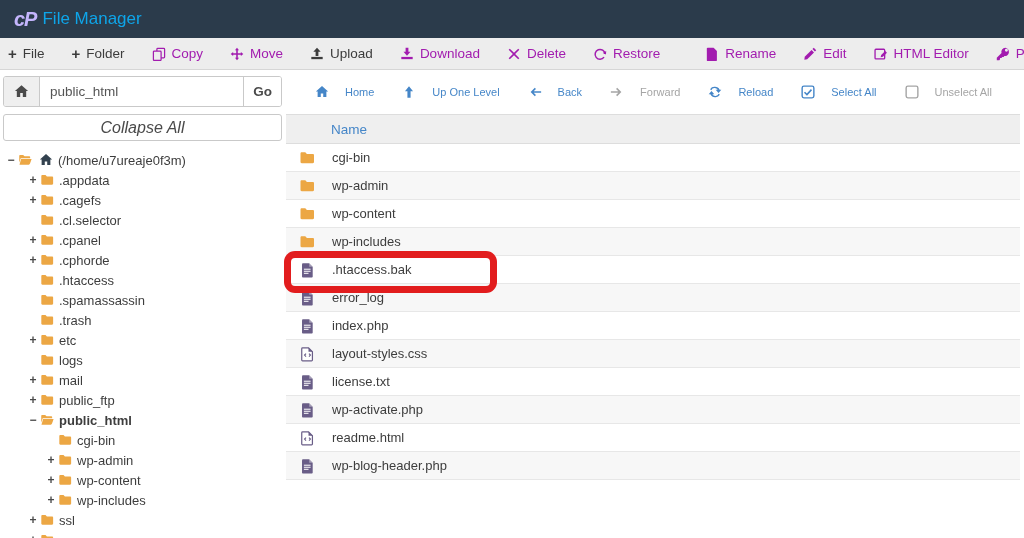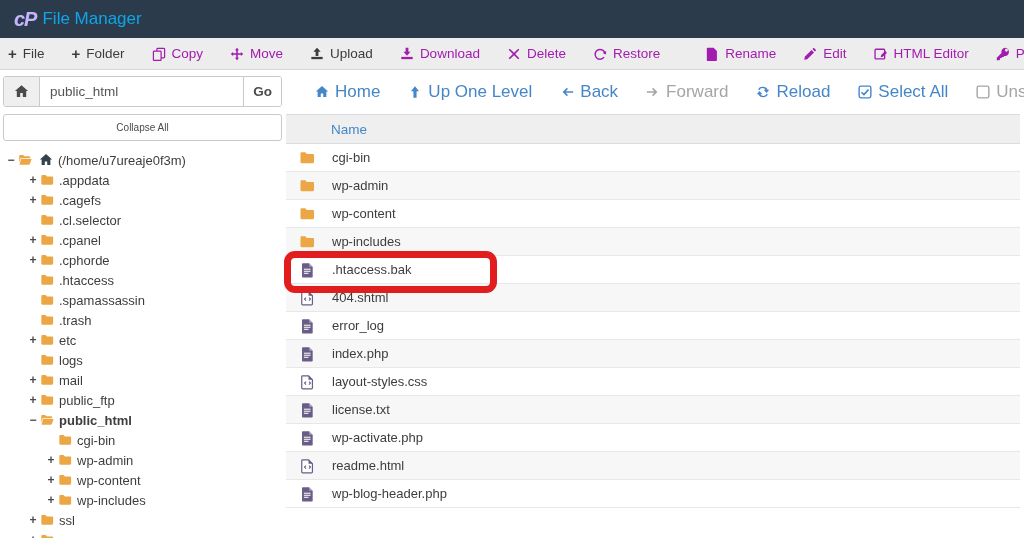--- a/index.html
+++ b/index.html
@@ -35,32 +35,32 @@
   .home-cell svg { width:15px; height:15px; }
   .path-input { flex:1; border:none; outline:none; font-size:13.5px; color:#555;
     padding:0 10px; font-family:inherit; }
   .go-btn { width:38px; background:#fff; border:none; border-left:1px solid #c9c9c9;
     font-size:13.5px; font-weight:700; color:#4a4a4a; cursor:pointer;
     border-radius:0 2px 2px 0; font-family:inherit; }
 
   
   .navbar { position:absolute; left:290px; top:76px; width:734px; height:32px;
     background:#fff; display:flex; align-items:center; padding-left:25px; }
-  .nav-item { display:flex; align-items:center; gap:6px; font-size:17px;
+  .nav-item { display:flex; align-items:center; gap:16px; font-size:11px;
     margin-right:28px; white-space:nowrap; cursor:pointer; }
   .nav-item.blue { color:#4586c8; }
   .nav-item.gray { color:#a5a5a5; cursor:default; }
   .nav-item .ic { display:inline-flex; width:14px; height:14px; }
   .nav-item .ic svg { width:100%; height:100%; }
   .nav-divider { width:1px; height:26px; background:#ddd; margin:0 20px 0 -6px; }
 
   
   .collapse-btn { position:absolute; left:3px; top:114px; width:279px; height:27px;
-    background:#fff; border:1px solid #c9c9c9; border-radius:3px; font-size:10px;
-    color:#4a4a4a; cursor:pointer; font-family:inherit; }
+    background:#fff; border:1px solid #c9c9c9; border-radius:3px; font-size:16px;
+    color:#4a4a4a; cursor:pointer; font-family:inherit;font-style:italic; }
   .tree { position:absolute; left:0; top:150px; width:284px; }
   .tree-row { height:20px; display:flex; align-items:center; font-size:13px;
     color:#3d3d3d; cursor:pointer; white-space:nowrap; }
   .tree-row .toggle { display:inline-block; width:12px; text-align:center;
     font-weight:700; font-size:12px; color:#4a4a4a; flex:0 0 12px; }
   .tree-row .ic { display:inline-flex; width:16px; height:14px; margin-right:4px;
     color:#eca744; flex:0 0 16px; }
   .tree-row .ic svg { width:100%; height:100%; }
   .tree-row .home-ic { color:#33424f; margin-right:4px; margin-left:1px; }
   .tree-row.bold .lbl { font-weight:700; }
@@ -501,30 +501,20 @@
                 <rect x="3.1" y="6.6" width="7.2" height="1.1"></rect>
                 <rect x="3.1" y="8.8" width="7.2" height="1.1"></rect>
                 <rect x="3.1" y="11" width="5" height="1.1"></rect>
               </g>
             </svg>
           </span>
           <span>.htaccess.bak</span>
         </div>
         <div class="file-row">
           <span class="ic file-ic">
-            <svg viewBox="0 0 14 16">
-              <path d="M1.7 1.4h6.4l4.2 4.2v8.9c0 .5-.4.9-.9.9H1.7c-.5 0-.9-.4-.9-.9V2.3c0-.5.4-.9.9-.9z" fill="#fff" stroke="currentColor" stroke-width="1.3"></path>
-              <path fill="currentColor" d="M8.1 1.4 12.3 5.6H8.1z"></path>
-              <path d="M5.4 7.5 3.8 9.2l1.6 1.7M8.6 7.5l1.6 1.7-1.6 1.7" stroke="currentColor" fill="none" stroke-width="1.2"></path>
-            </svg>
-          </span>
-          <span>404.shtml</span>
-        </div>
-        <div class="file-row">
-          <span class="ic file-ic">
             <svg viewBox="0 0 14 16" fill="currentColor">
               <path d="M2 .8h6.8L12.6 4.6v10.6c0 .5-.4.9-.9.9H2c-.5 0-.9-.4-.9-.9V1.7c0-.5.4-.9.9-.9z"></path>
               <path fill="#fff" opacity=".4" d="M8.8.8 12.6 4.6H8.8z"></path>
               <g fill="#fff">
                 <rect x="3.1" y="6.6" width="7.2" height="1.1"></rect>
                 <rect x="3.1" y="8.8" width="7.2" height="1.1"></rect>
                 <rect x="3.1" y="11" width="5" height="1.1"></rect>
               </g>
             </svg>
           </span>

